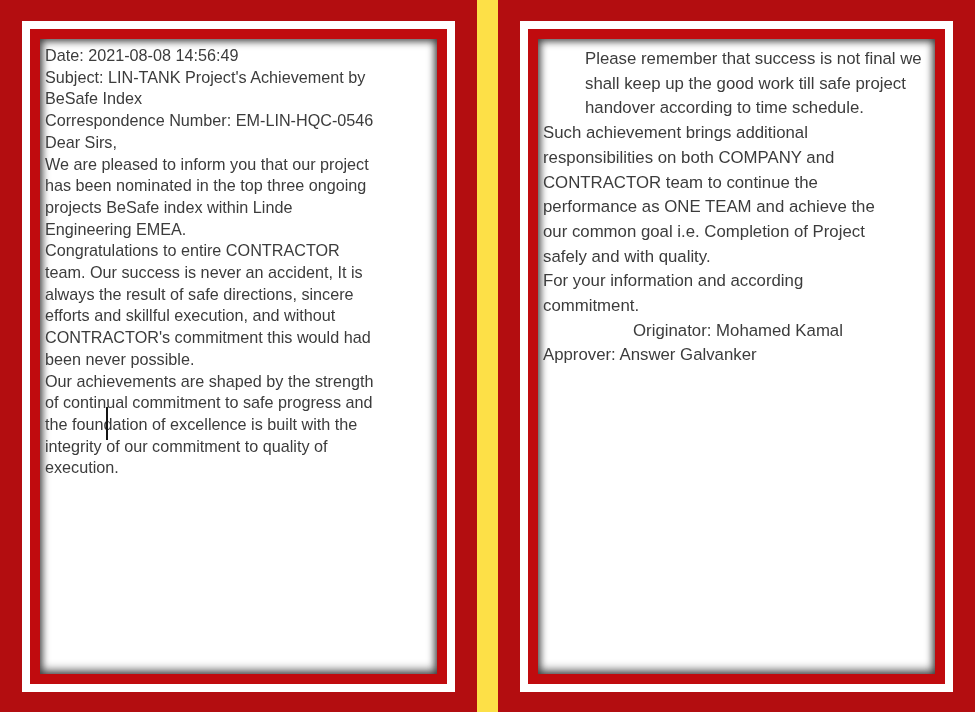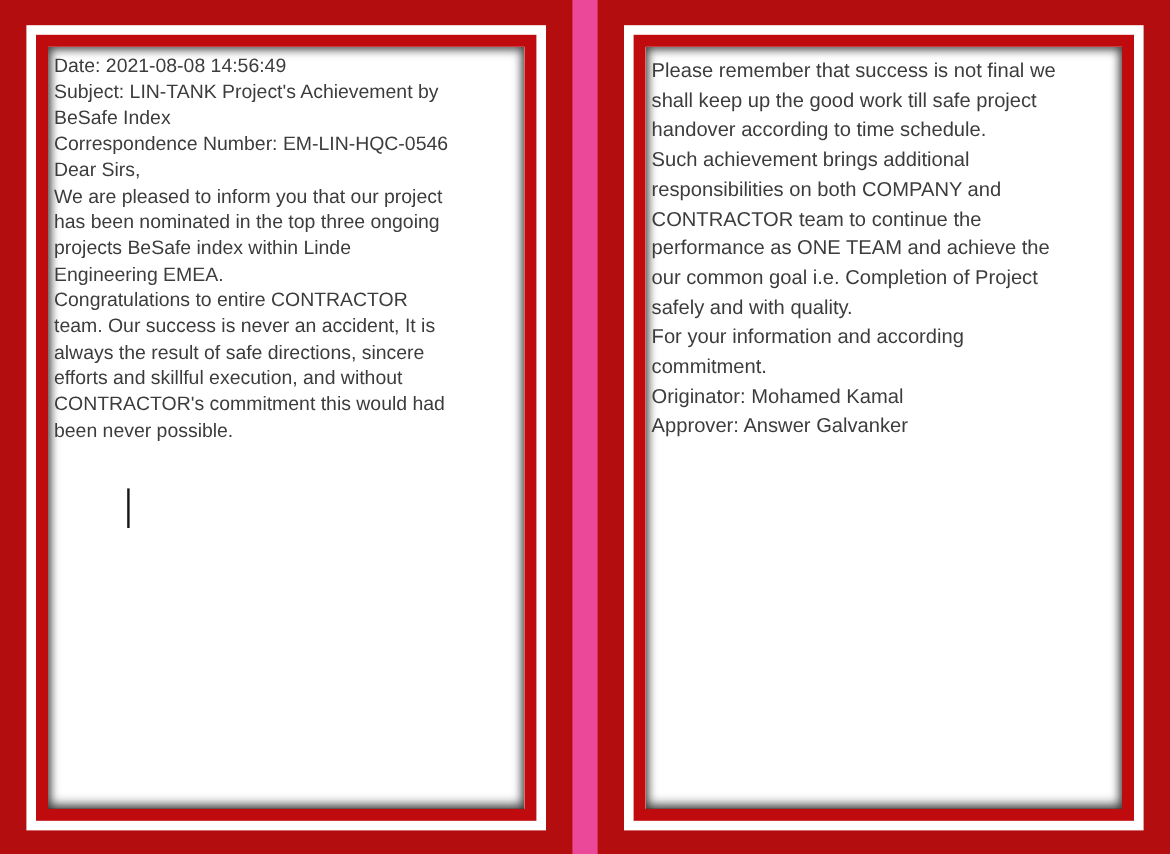--- a/index.html
+++ b/index.html
@@ -4,21 +4,21 @@
 <style>
   html, body {
     margin: 0;
     padding: 0;
     background: #ffffff;
   }
   .canvas {
     position: relative;
     width: 975px;
     height: 712px;
-    background: #ec4899;
+    background: #fde047;
     overflow: hidden;
     font-family: "Liberation Sans", sans-serif;
   }
   
   .panel {
     position: absolute;
     top: 0;
     width: 477px;
     height: 712px;
     background: #b30d10;
@@ -56,28 +56,28 @@
       inset -4px 0 7px rgba(0,0,0,0.30);
     padding: 6px 2px 0 5px;
   }
   .panel.left  .page { font-size: 16.2px; line-height: 21.7px; }
   .panel.right .page { font-size: 16.8px; line-height: 24.7px; padding-top: 8px; }
 
   p.ln {
     margin: 0;
     white-space: pre-wrap;
   }
-  .mb16 { margin-bottom: 16px; }
+  .mb16 { margin-bottom: 16px; text-align: center; }
   .mb18 { margin-bottom: 18px; }
   .mb38 { margin-bottom: 38px; }
   .mb58 { margin-bottom: 58px; }
   .mb61 { margin-bottom: 61px; }
   .mb64 { margin-bottom: 64px; }
   .mb65 { margin-bottom: 65px; }
-  .mb66 { margin-bottom: 66px; }
+  .mb66 { margin-bottom: 66px; padding-left: 42px; }
 
   .caret {
     position: absolute;
     left: 66px;
     top: 368px;
     width: 2px;
     height: 33px;
     background: #151515;
   }
 </style>
@@ -98,20 +98,25 @@
           <p class="ln mb38">We are pleased to inform you that our project
 has been nominated in the top three ongoing
 projects BeSafe index within Linde
 Engineering EMEA.
 Congratulations to entire CONTRACTOR
 team. Our success is never an accident, It is
 always the result of safe directions, sincere
 efforts and skillful execution, and without
 CONTRACTOR's commitment this would had
 been never possible.</p>
+          <p class="ln">Our achievements are shaped by the strength
+of continual commitment to safe progress and
+the foundation of excellence is built with the
+integrity of our commitment to quality of
+execution.</p>
           <div class="caret"></div>
         </div>
       </div>
     </div>
   </section>
 
   <section class="panel right">
     <div class="stripe">
       <div class="inner-frame">
         <div class="page">

